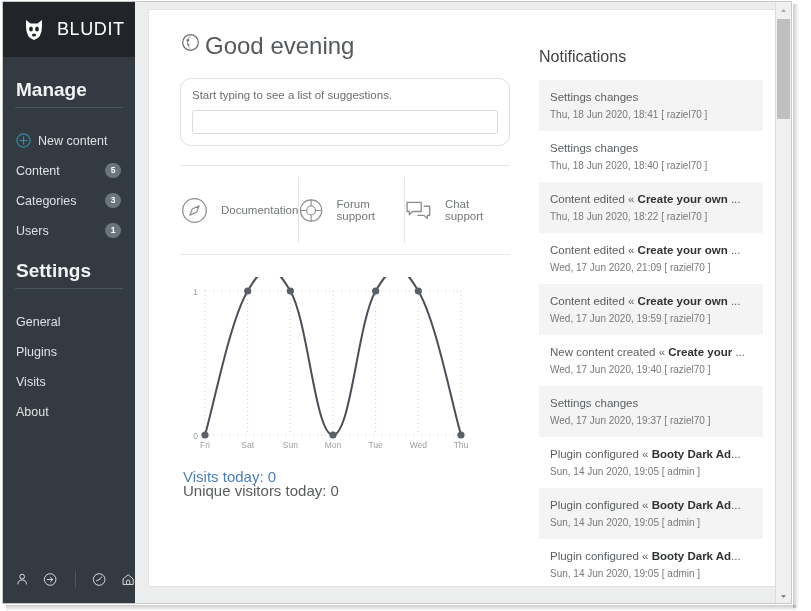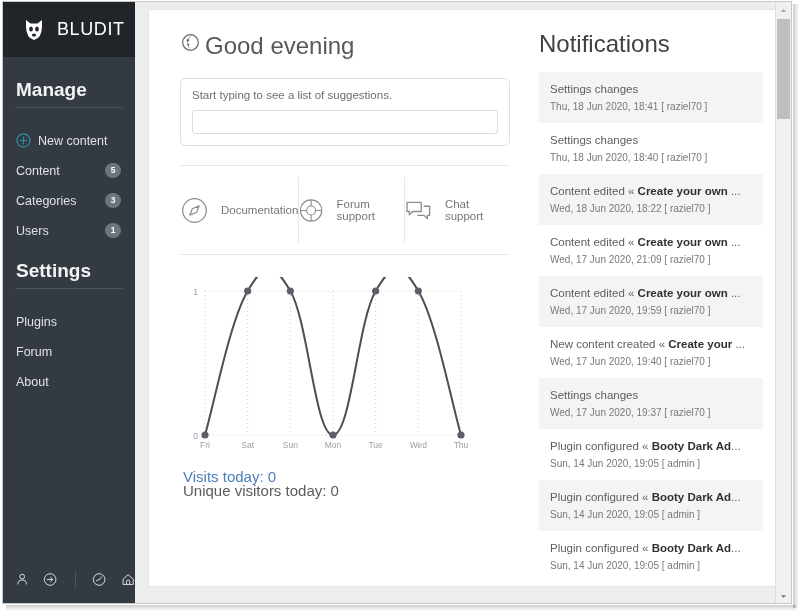--- a/index.html
+++ b/index.html
@@ -150,21 +150,21 @@
     margin-top: 22px;
     font-size: 24px;
     color: #55595c;
     font-weight: 400;
   }
   #greeting .moon-svg { width: 21px; height: 21px; display:block; }
 
   #suggest-box {
     margin-top: 18px;
     border: 1px solid #e0e0e0;
-    border-radius: 5px;
+    border-radius: 11px;
     padding: 10px 11px 11px 11px;
     background: #fff;
   }
   #suggest-label {
     font-size: 11.5px;
     color: #6b6f73;
     margin-bottom: 9px;
   }
   #suggest-input {
     width: 100%;
@@ -229,22 +229,22 @@
   #visits-link { color: #4a7ebb; cursor: pointer; }
   #unique-text { color: #595c5e; }
 
   
   #col-right {
     position: absolute;
     left: 390px; top: 0;
     width: 224px;
   }
   #notif-title {
-    margin-top: 20px;
-    font-size: 24px;
+    margin-top: 38px;
+    font-size: 16px;
     color: #3f4346;
     font-weight: 400;
   }
   #notif-list { margin-top: 14px; }
   .notif {
     padding: 9px 11px 10px 11px;
     cursor: pointer;
   }
   .notif.alt { background: #f4f4f4; }
   .notif .n-title {
@@ -335,24 +335,27 @@
           <span class="nav-label">Users</span>
           <span class="badge">1</span>
         </div>
       </div>
 
       <div class="nav-section">
         <div class="nav-title">Settings</div>
         <div class="nav-rule"></div>
 
         <div class="nav-item">
+          <span class="nav-label">General</span>
+        </div>
+        <div class="nav-item">
           <span class="nav-label">Plugins</span>
         </div>
         <div class="nav-item">
-          <span class="nav-label">Forum</span>
+          <span class="nav-label">Visits</span>
         </div>
         <div class="nav-item">
           <span class="nav-label">About</span>
         </div>
       </div>
 
       <div id="sidebar-footer">
         <svg class="fi" viewBox="0 0 18 18">
           <circle cx="9" cy="5.4" r="3" fill="none" stroke="#dfe2e5" stroke-width="1.2"></circle>
           <path d="M3.6 15.2 Q3.6 9.6 9 9.6 Q14.4 9.6 14.4 15.2" fill="none" stroke="#dfe2e5" stroke-width="1.2"></path>
@@ -475,21 +478,21 @@
               <div class="notif alt">
                 <div class="n-title">Settings changes</div>
                 <div class="n-meta">Thu, 18 Jun 2020, 18:41 [ raziel70 ]</div>
               </div>
               <div class="notif">
                 <div class="n-title">Settings changes</div>
                 <div class="n-meta">Thu, 18 Jun 2020, 18:40 [ raziel70 ]</div>
               </div>
               <div class="notif alt">
                 <div class="n-title">Content edited « <b>Create your own</b> ...</div>
-                <div class="n-meta">Wed, 18 Jun 2020, 18:22 [ raziel70 ]</div>
+                <div class="n-meta">Thu, 18 Jun 2020, 18:22 [ raziel70 ]</div>
               </div>
               <div class="notif">
                 <div class="n-title">Content edited « <b>Create your own</b> ...</div>
                 <div class="n-meta">Wed, 17 Jun 2020, 21:09 [ raziel70 ]</div>
               </div>
               <div class="notif alt">
                 <div class="n-title">Content edited « <b>Create your own</b> ...</div>
                 <div class="n-meta">Wed, 17 Jun 2020, 19:59 [ raziel70 ]</div>
               </div>
               <div class="notif">

